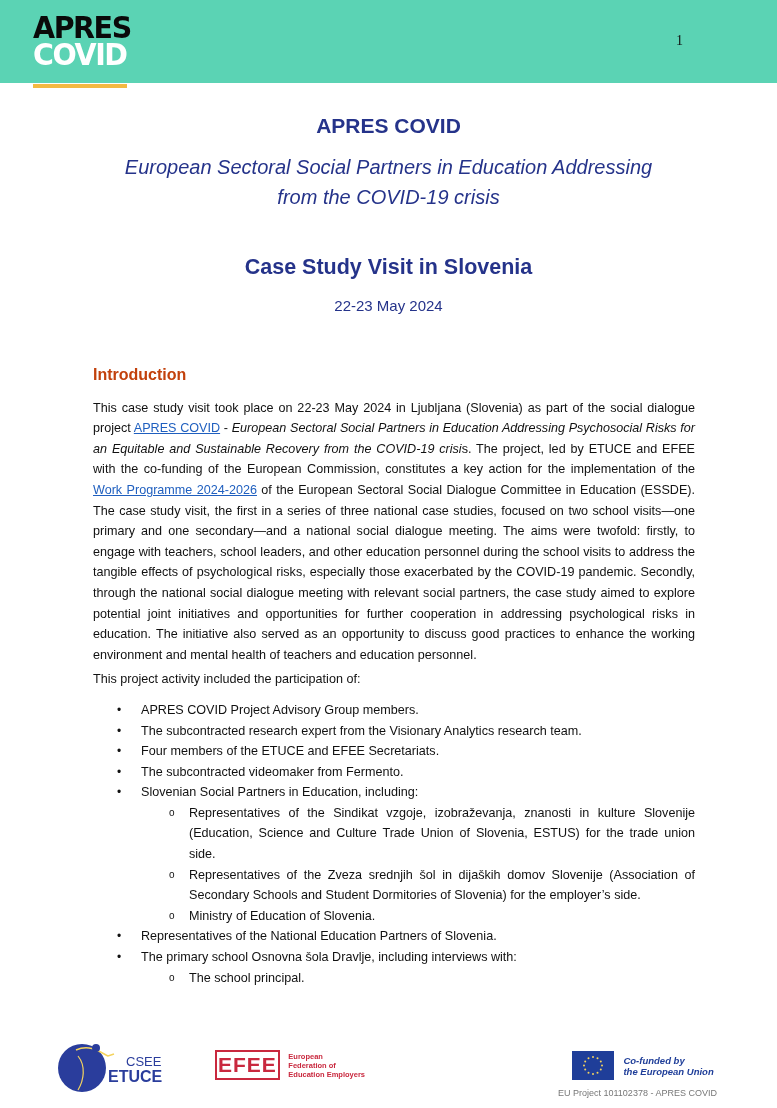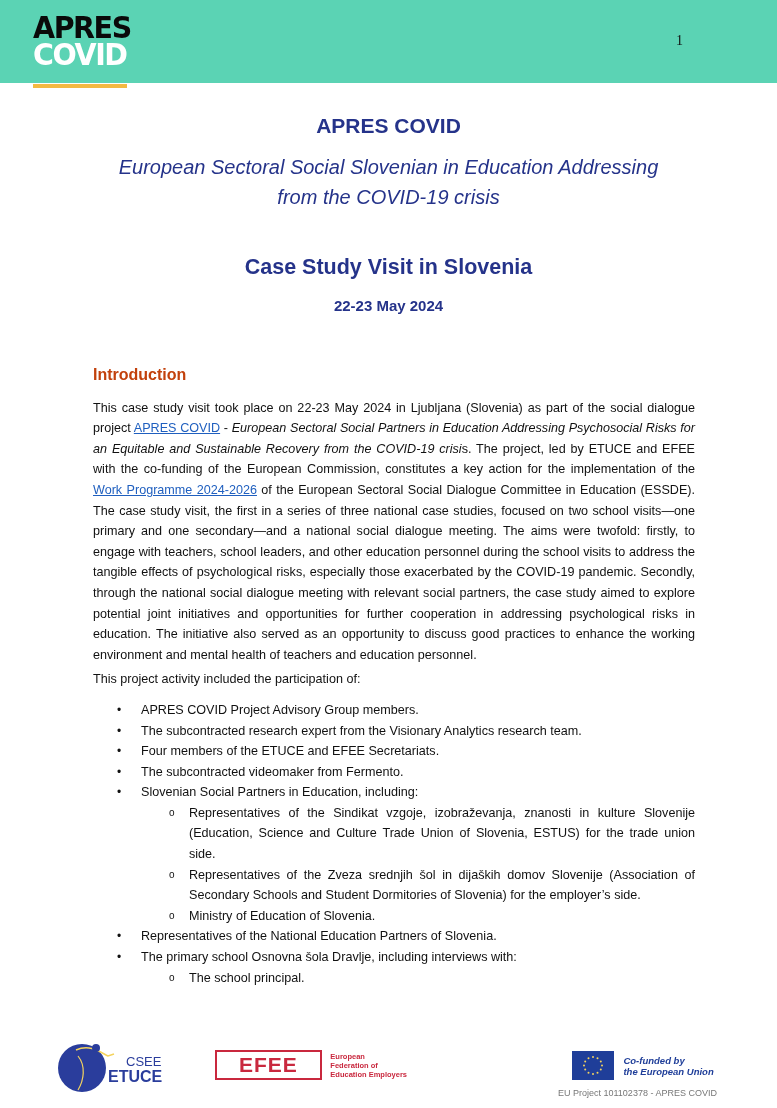--- a/index.html
+++ b/index.html
@@ -11,60 +11,60 @@
   .logo .l1, .logo .l2 { display: block; font-family: "DejaVu Sans", sans-serif; font-weight: bold; font-size: 30px; line-height: 27px; letter-spacing: -1.5px; transform: scaleX(0.95); transform-origin: left; }
   .logo .l1 { color: #0a0a0a; }
   .logo .l2 { color: #ffffff; }
   .logo-underline { position: absolute; left: 33px; top: 84px; width: 94px; height: 4px; background: #f4b942; }
   .page-number { position: absolute; left: 676px; top: 33px; font-family: "Liberation Serif", serif; font-size: 14px; color: #111; }
 
   .title-block { position: absolute; left: 80px; width: 617px; text-align: center; color: #25338a; }
   .t-main { top: 114px; font-weight: bold; font-size: 21px; }
   .t-sub { top: 153px; font-style: italic; font-size: 20px; line-height: 29.5px; }
   .t-case { top: 255px; font-weight: bold; font-size: 21.5px; }
-  .t-date { top: 297px; font-weight: bold; font-size: 15px; }
+  .t-date { top: 297px; font-weight: normal; font-size: 15px; }
 
   .content { position: absolute; left: 93px; top: 365px; width: 602px; font-size: 12.6px; line-height: 20.6px; color: #111; }
   .h-intro { font-weight: bold; font-size: 16px; color: #c2410c; margin-bottom: 12px; }
   .para { text-align: justify; }
   .para a { color: #1f5fbf; text-decoration: underline; }
   .para i { font-style: italic; }
   .para2 { margin-top: 4px; margin-bottom: 10px; }
 
   ul.lvl1 { list-style: none; }
   ul.lvl1 > li { position: relative; padding-left: 48px; }
   ul.lvl1 > li > .bullet { position: absolute; left: 24px; top: 0; font-size: 12px; }
   ul.lvl2 { list-style: none; }
   ul.lvl2 > li { position: relative; padding-left: 48px; text-align: justify; }
   ul.lvl2 > li > .bullet { position: absolute; left: 28px; top: 0; font-size: 10px; }
 
   .footer { position: absolute; left: 0; top: 1030px; width: 777px; height: 78px; }
   .etuce { position: absolute; left: 56px; top: 6px; width: 110px; height: 56px; }
   .efee { position: absolute; left: 215px; top: 20px; }
-  .efee-box { display: inline-block; border: 2px solid #c9283e; color: #c9283e; font-weight: bold; font-size: 21px; padding: 1px 22px; letter-spacing: 1px; vertical-align: middle; }
+  .efee-box { display: inline-block; border: 2px solid #c9283e; color: #c9283e; font-weight: bold; font-size: 21px; padding: 1px 1px; letter-spacing: 1px; vertical-align: middle; }
   .efee-text { display: inline-block; vertical-align: middle; color: #c9283e; font-size: 7.5px; line-height: 9px; margin-left: 4px; font-weight: bold; }
   .eu { position: absolute; left: 572px; top: 21px; }
   .eu-flag { display: inline-block; width: 42px; height: 29px; background: #1f3e99; vertical-align: middle; position: relative; }
   .eu-text { display: inline-block; vertical-align: middle; color: #1f3e99; font-weight: bold; font-size: 9.5px; line-height: 11px; margin-left: 5px; font-style: italic; }
   .eu-project { position: absolute; left: 558px; top: 58px; font-size: 9px; color: #777; }
 </style>
 </head>
 <body>
 
 <div class="header-band"></div>
 <div class="logo">
   <span class="l1">APRES</span>
   <span class="l2">COVID</span>
 </div>
 <div class="logo-underline"></div>
 <div class="page-number">1</div>
 
 <div class="title-block t-main">APRES COVID</div>
 <div class="title-block t-sub">
-  <div>European Sectoral Social Slovenian in Education Addressing</div>
+  <div>European Sectoral Social Partners in Education Addressing</div>
   <div>from the COVID-19 crisis</div>
 </div>
 <div class="title-block t-case">Case Study Visit in Slovenia</div>
 <div class="title-block t-date">22-23 May 2024</div>
 
 <div class="content">
   <div class="h-intro">Introduction</div>
   <p class="para"><span>This case study visit took place on 22-23 May 2024 in Ljubljana (Slovenia) as part of the social dialogue project </span><a href="#">APRES COVID</a><span> - </span><i>European Sectoral Social Partners in Education Addressing Psychosocial Risks for an Equitable and Sustainable Recovery from the COVID-19 crisi</i><span>s. The project, led by ETUCE and EFEE with the co-funding of the European Commission, constitutes a key action for the implementation of the </span><a href="#">Work Programme 2024-2026</a><span> of the European Sectoral Social Dialogue Committee in Education (ESSDE). The case study visit, the first in a series of three national case studies, focused on two school visits—one primary and one secondary—and a national social dialogue meeting. The aims were twofold: firstly, to engage with teachers, school leaders, and other education personnel during the school visits to address the tangible effects of psychological risks, especially those exacerbated by the COVID-19 pandemic. Secondly, through the national social dialogue meeting with relevant social partners, the case study aimed to explore potential joint initiatives and opportunities for further cooperation in addressing psychological risks in education. The initiative also served as an opportunity to discuss good practices to enhance the working environment and mental health of teachers and education personnel.</span></p>
   <p class="para para2">This project activity included the participation of:</p>
 

